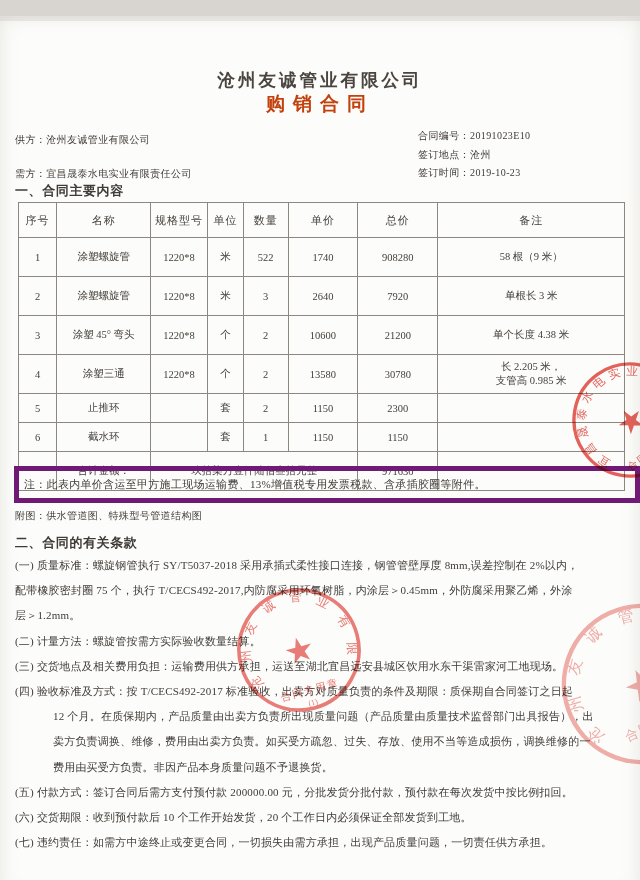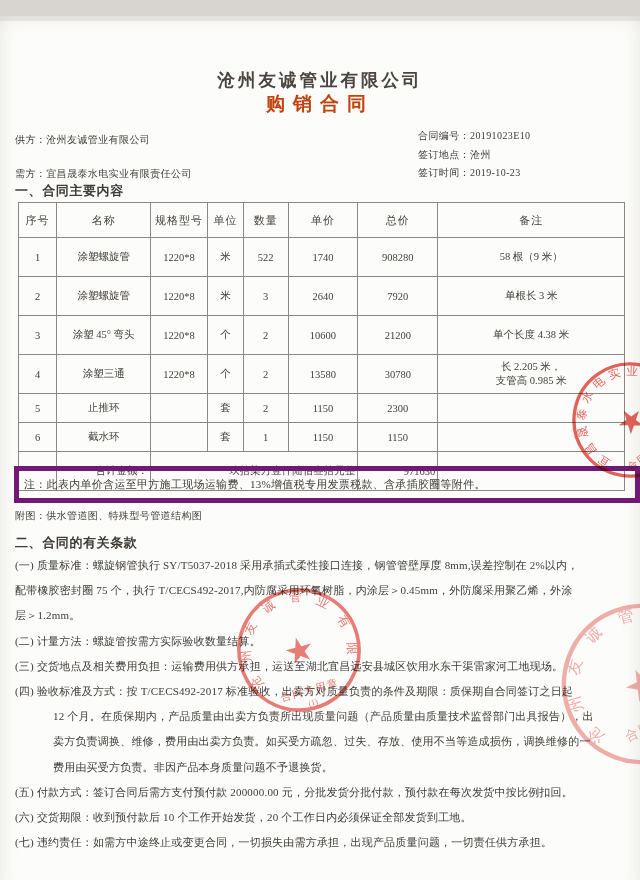--- a/index.html
+++ b/index.html
@@ -24,21 +24,21 @@
     border-collapse:collapse;table-layout:fixed;
     font-size:10.5px;color:#45403b;
   }
   .items-table td,.items-table th{
     border:1px solid #8d8781;text-align:center;vertical-align:middle;
     padding:1px 2px;font-weight:normal;overflow:hidden;
   }
   .items-table thead th{height:32px;font-size:11px;letter-spacing:1px;}
   .items-table tbody tr:nth-child(-n+4) td{height:36px;}
   .items-table tbody tr:nth-child(n+5) td{height:26px;}
-  .items-table .total-tr td{height:27px;text-align:right;}
+  .items-table .total-tr td{height:27px;}
   .note-box{
     position:absolute;left:14px;top:450px;width:611px;height:27px;
     border:5px solid #701a75;font-size:11px;
     display:flex;align-items:center;padding-left:5px;letter-spacing:.3px;
     background:transparent;
   }
   .clauses{position:absolute;left:15px;top:542px;width:616px;}
   .clause-line{height:25.2px;line-height:14px;font-size:11px;letter-spacing:.2px;white-space:nowrap;}
   .clause-line.indent{padding-left:38px;}
   

